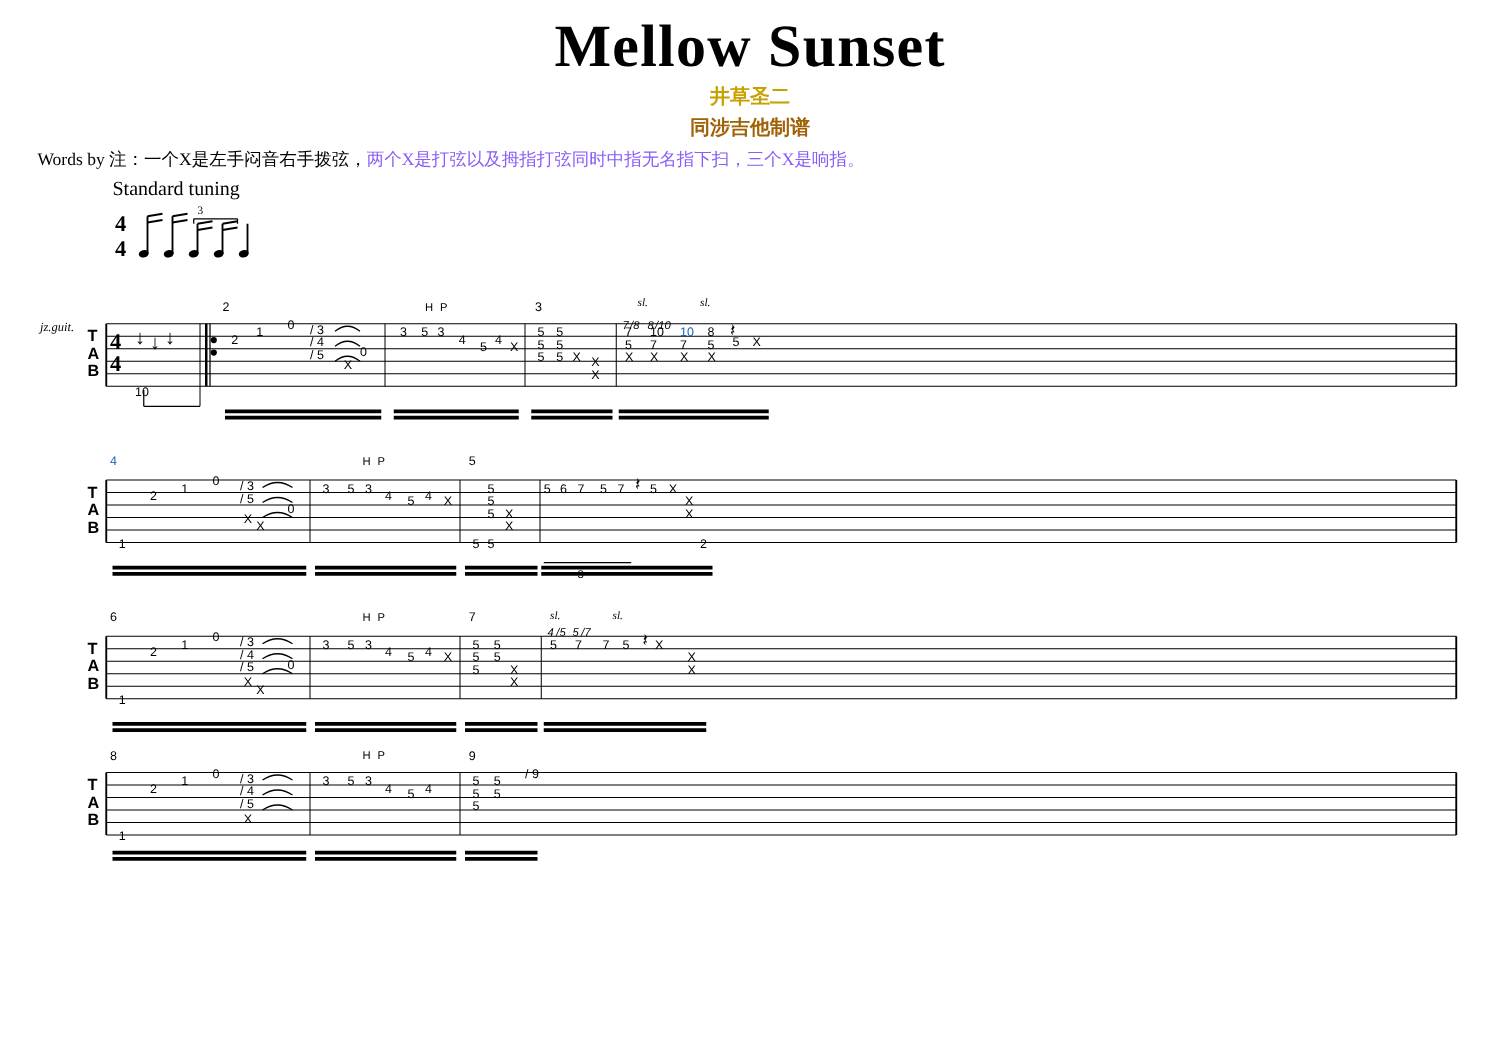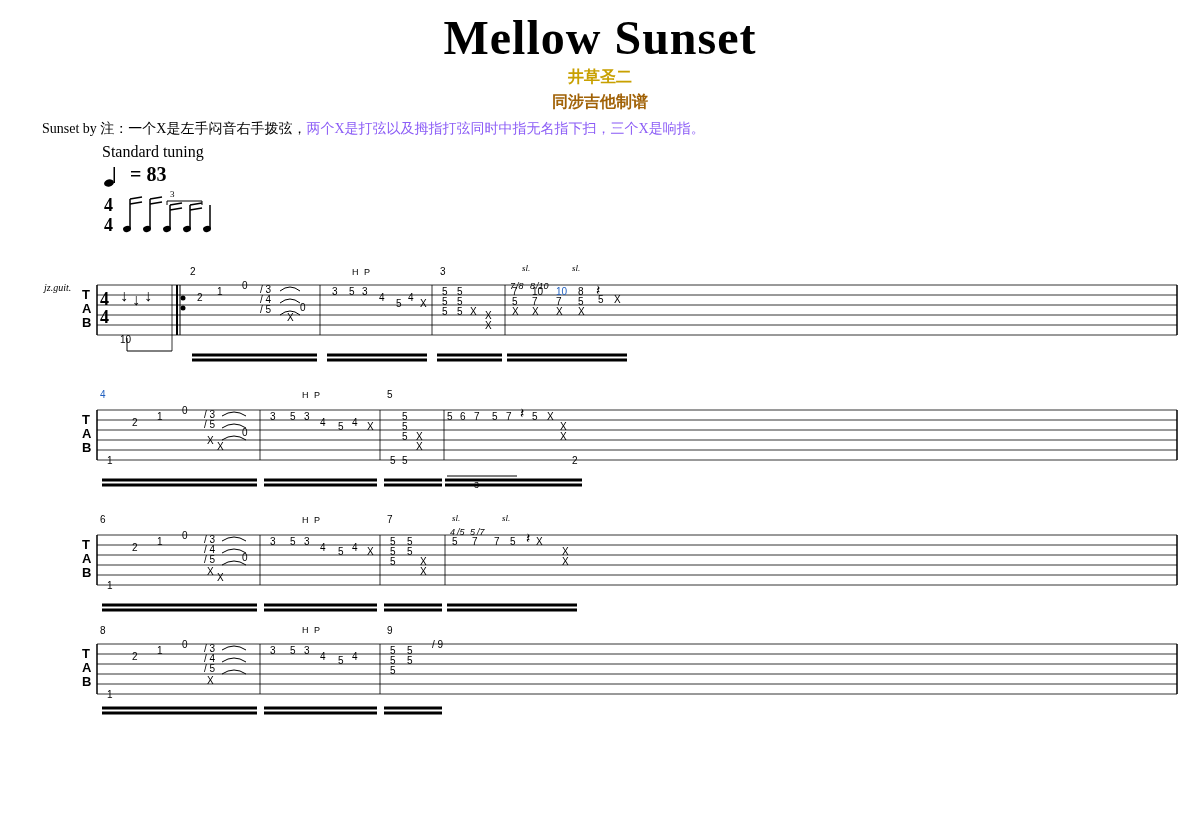--- a/index.html
+++ b/index.html
@@ -5,21 +5,21 @@
     * { margin: 0; padding: 0; box-sizing: border-box; }
     body {
       background: #fff;
       font-family: 'Times New Roman', Times, serif;
       width: 1200px;
       min-height: 832px;
       overflow-x: hidden;
       color: #000;
     }
     .page {
-      padding: 10px 42px;
+      padding: 10px 30px;
     }
     .title {
       text-align: center;
       font-size: 48px;
       font-weight: bold;
       margin-bottom: 2px;
       letter-spacing: 1px;
     }
     .subtitle-cn {
       text-align: center;
@@ -56,33 +56,25 @@
 </head>
 <body>
 
 <div class="page">
 
   <div class="title">Mellow Sunset</div>
   <div class="subtitle-cn">井草圣二</div>
   <div class="subtitle-cn2">同涉吉他制谱</div>
 
   <div class="words-line">
-    <span>Sunset by 注：一个X是左手闷音右手拨弦，</span><span class="blue">两个X是打弦以及拇指打弦同时中指无名指下扫，三个X是响指。</span>
+    <span>Words by 注：一个X是左手闷音右手拨弦，</span><span class="blue">两个X是打弦以及拇指打弦同时中指无名指下扫，三个X是响指。</span>
   </div>
 
   <div class="tuning">Standard tuning</div>
 
-  <div style="margin-left:60px; margin-bottom:2px; display:flex; align-items:center; gap:6px;">
-
-    <svg width="22" height="24" viewBox="0 0 22 24">
-      <ellipse cx="7" cy="20" rx="5" ry="3.5" fill="#000" transform="rotate(-15 7 20)"></ellipse>
-      <rect x="11.5" y="4" width="1.5" height="16" fill="#000"></rect>
-    </svg>
-    <span style="font-size:20px; font-weight:bold;">= 83</span>
-  </div>
 
   <div style="margin-left:60px; margin-bottom:4px; display:flex; align-items:flex-end; gap:10px; font-size:14px;">
     <svg width="120" height="50" viewBox="0 0 120 50">
 
       <text x="2" y="22" font-size="18" font-weight="bold" font-family="serif">4</text>
       <text x="2" y="42" font-size="18" font-weight="bold" font-family="serif">4</text>
 
       <line x1="28" y1="10" x2="28" y2="40" stroke="black" stroke-width="1.5"></line>
       <ellipse cx="25" cy="40" rx="4" ry="3" fill="black" transform="rotate(-15 25 40)"></ellipse>
       <line x1="28" y1="10" x2="40" y2="8" stroke="black" stroke-width="1.5"></line>

